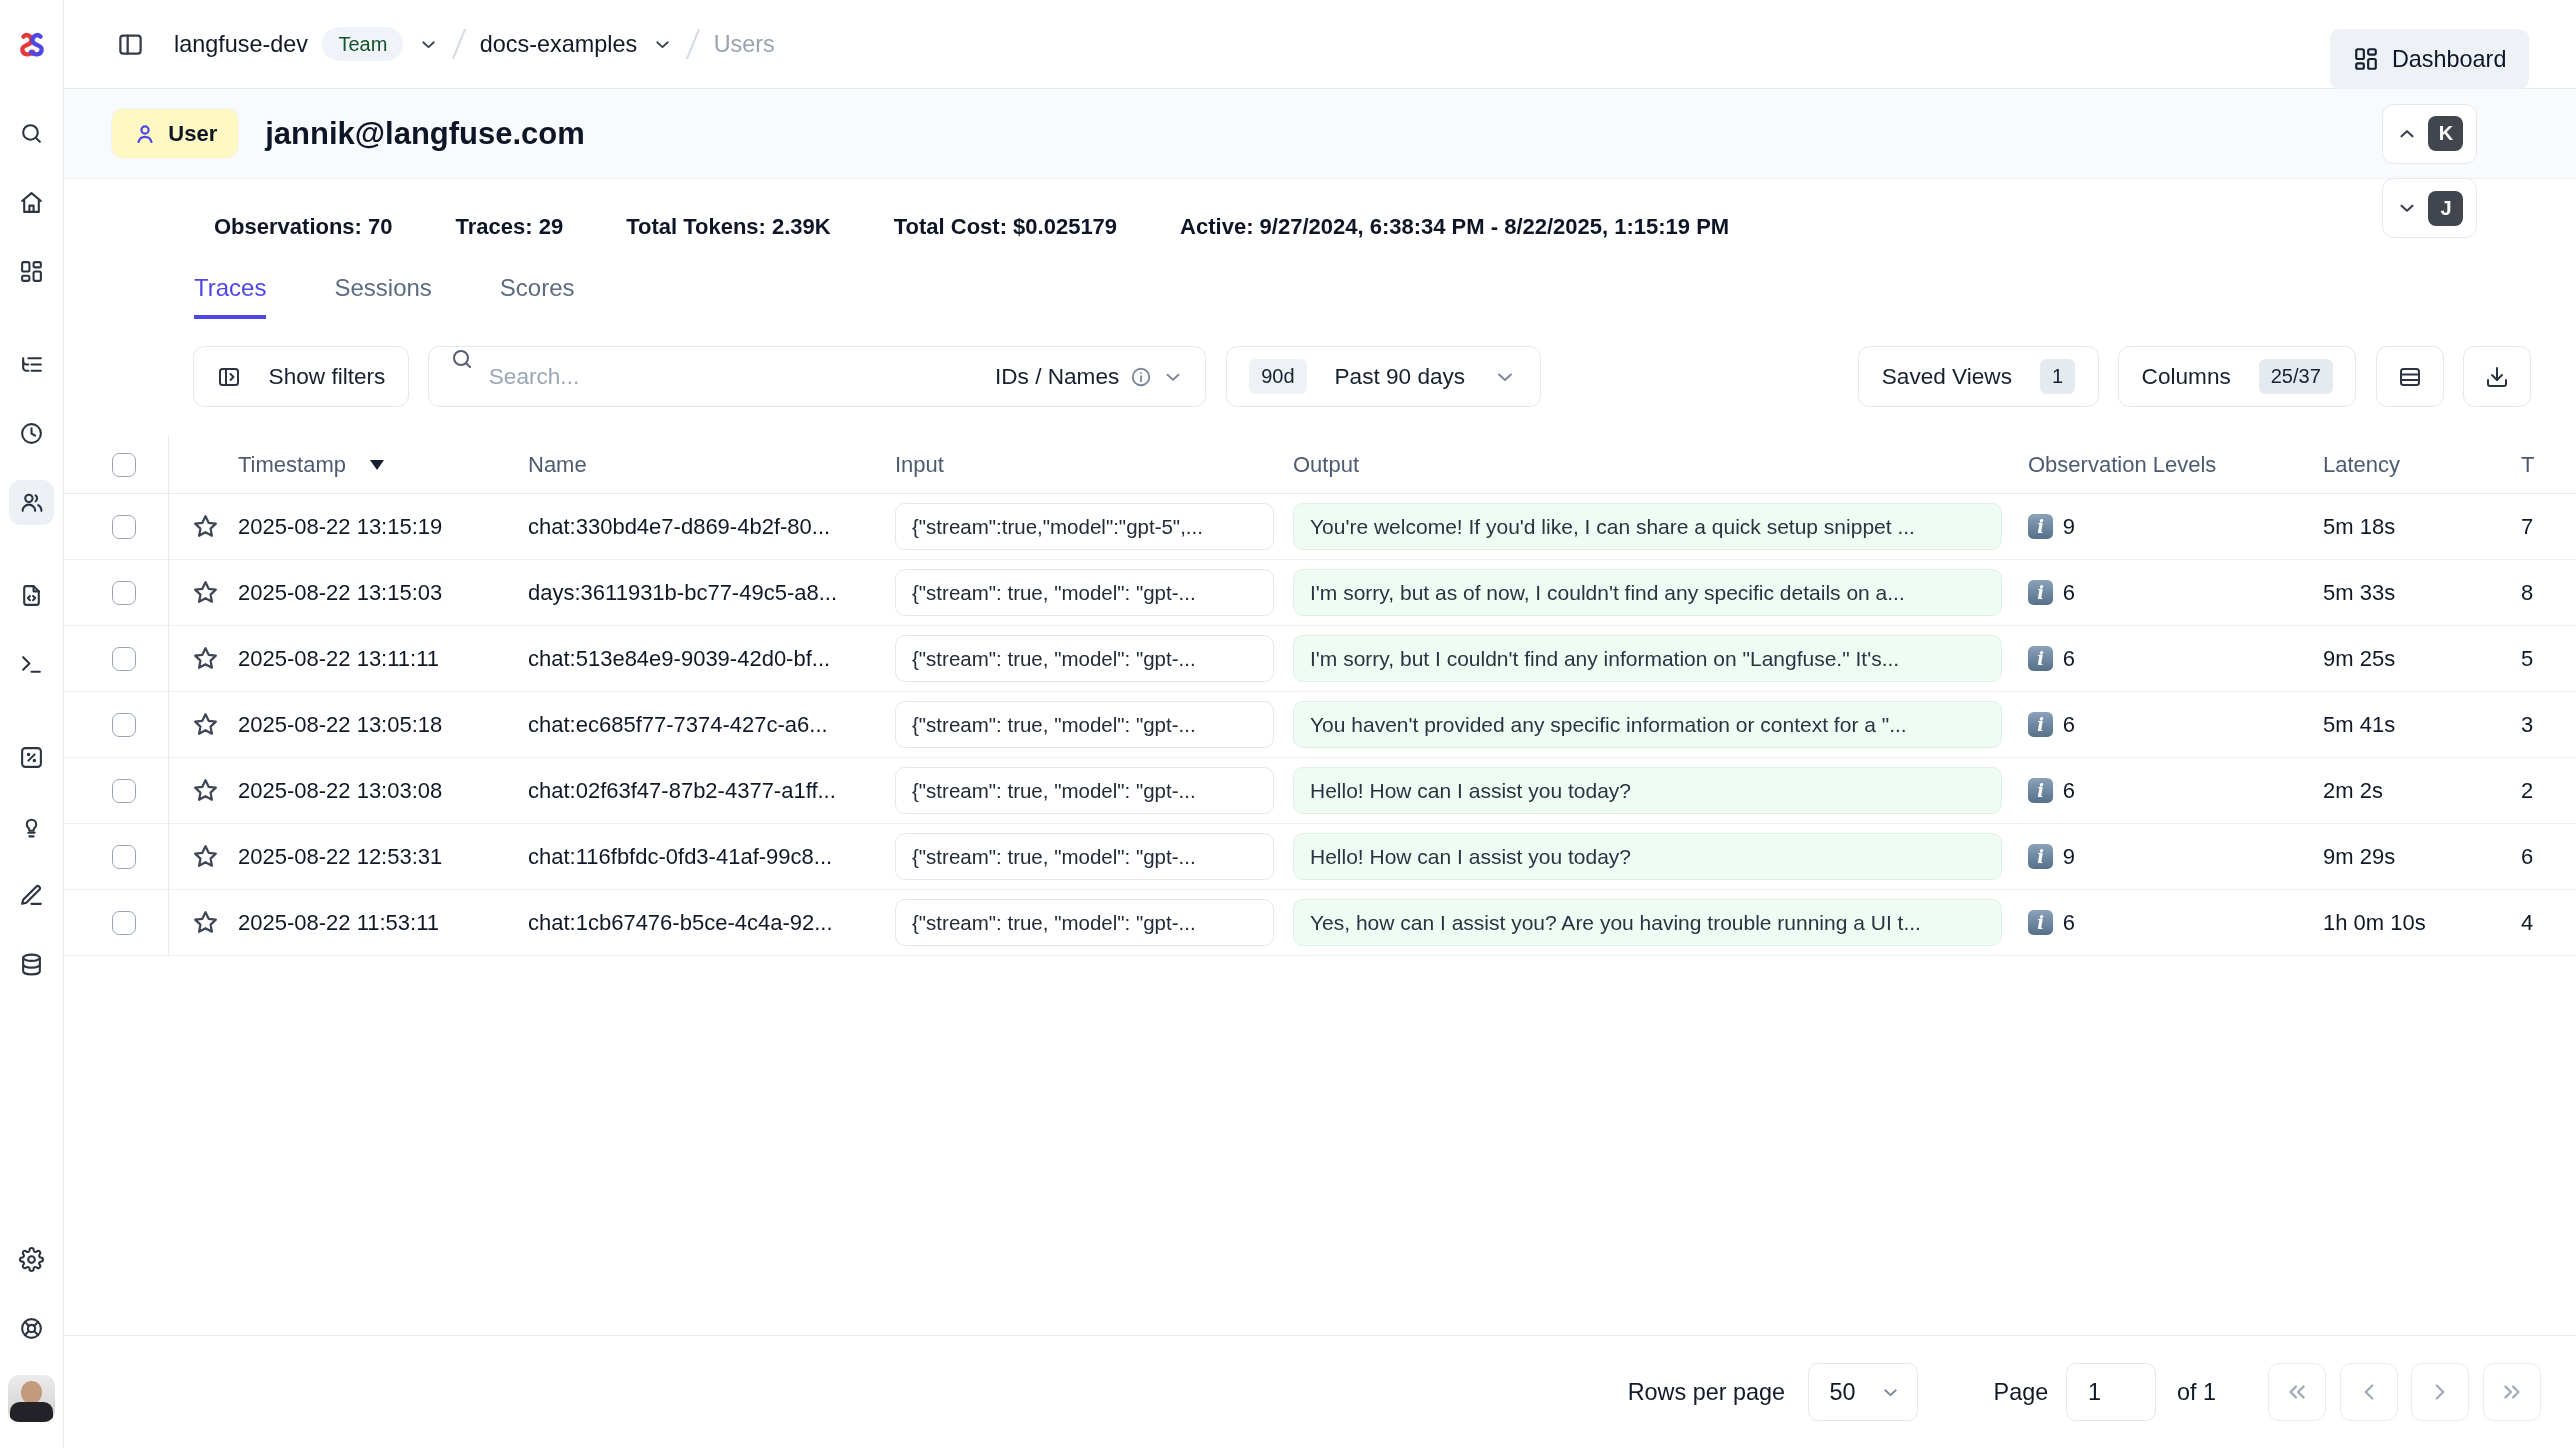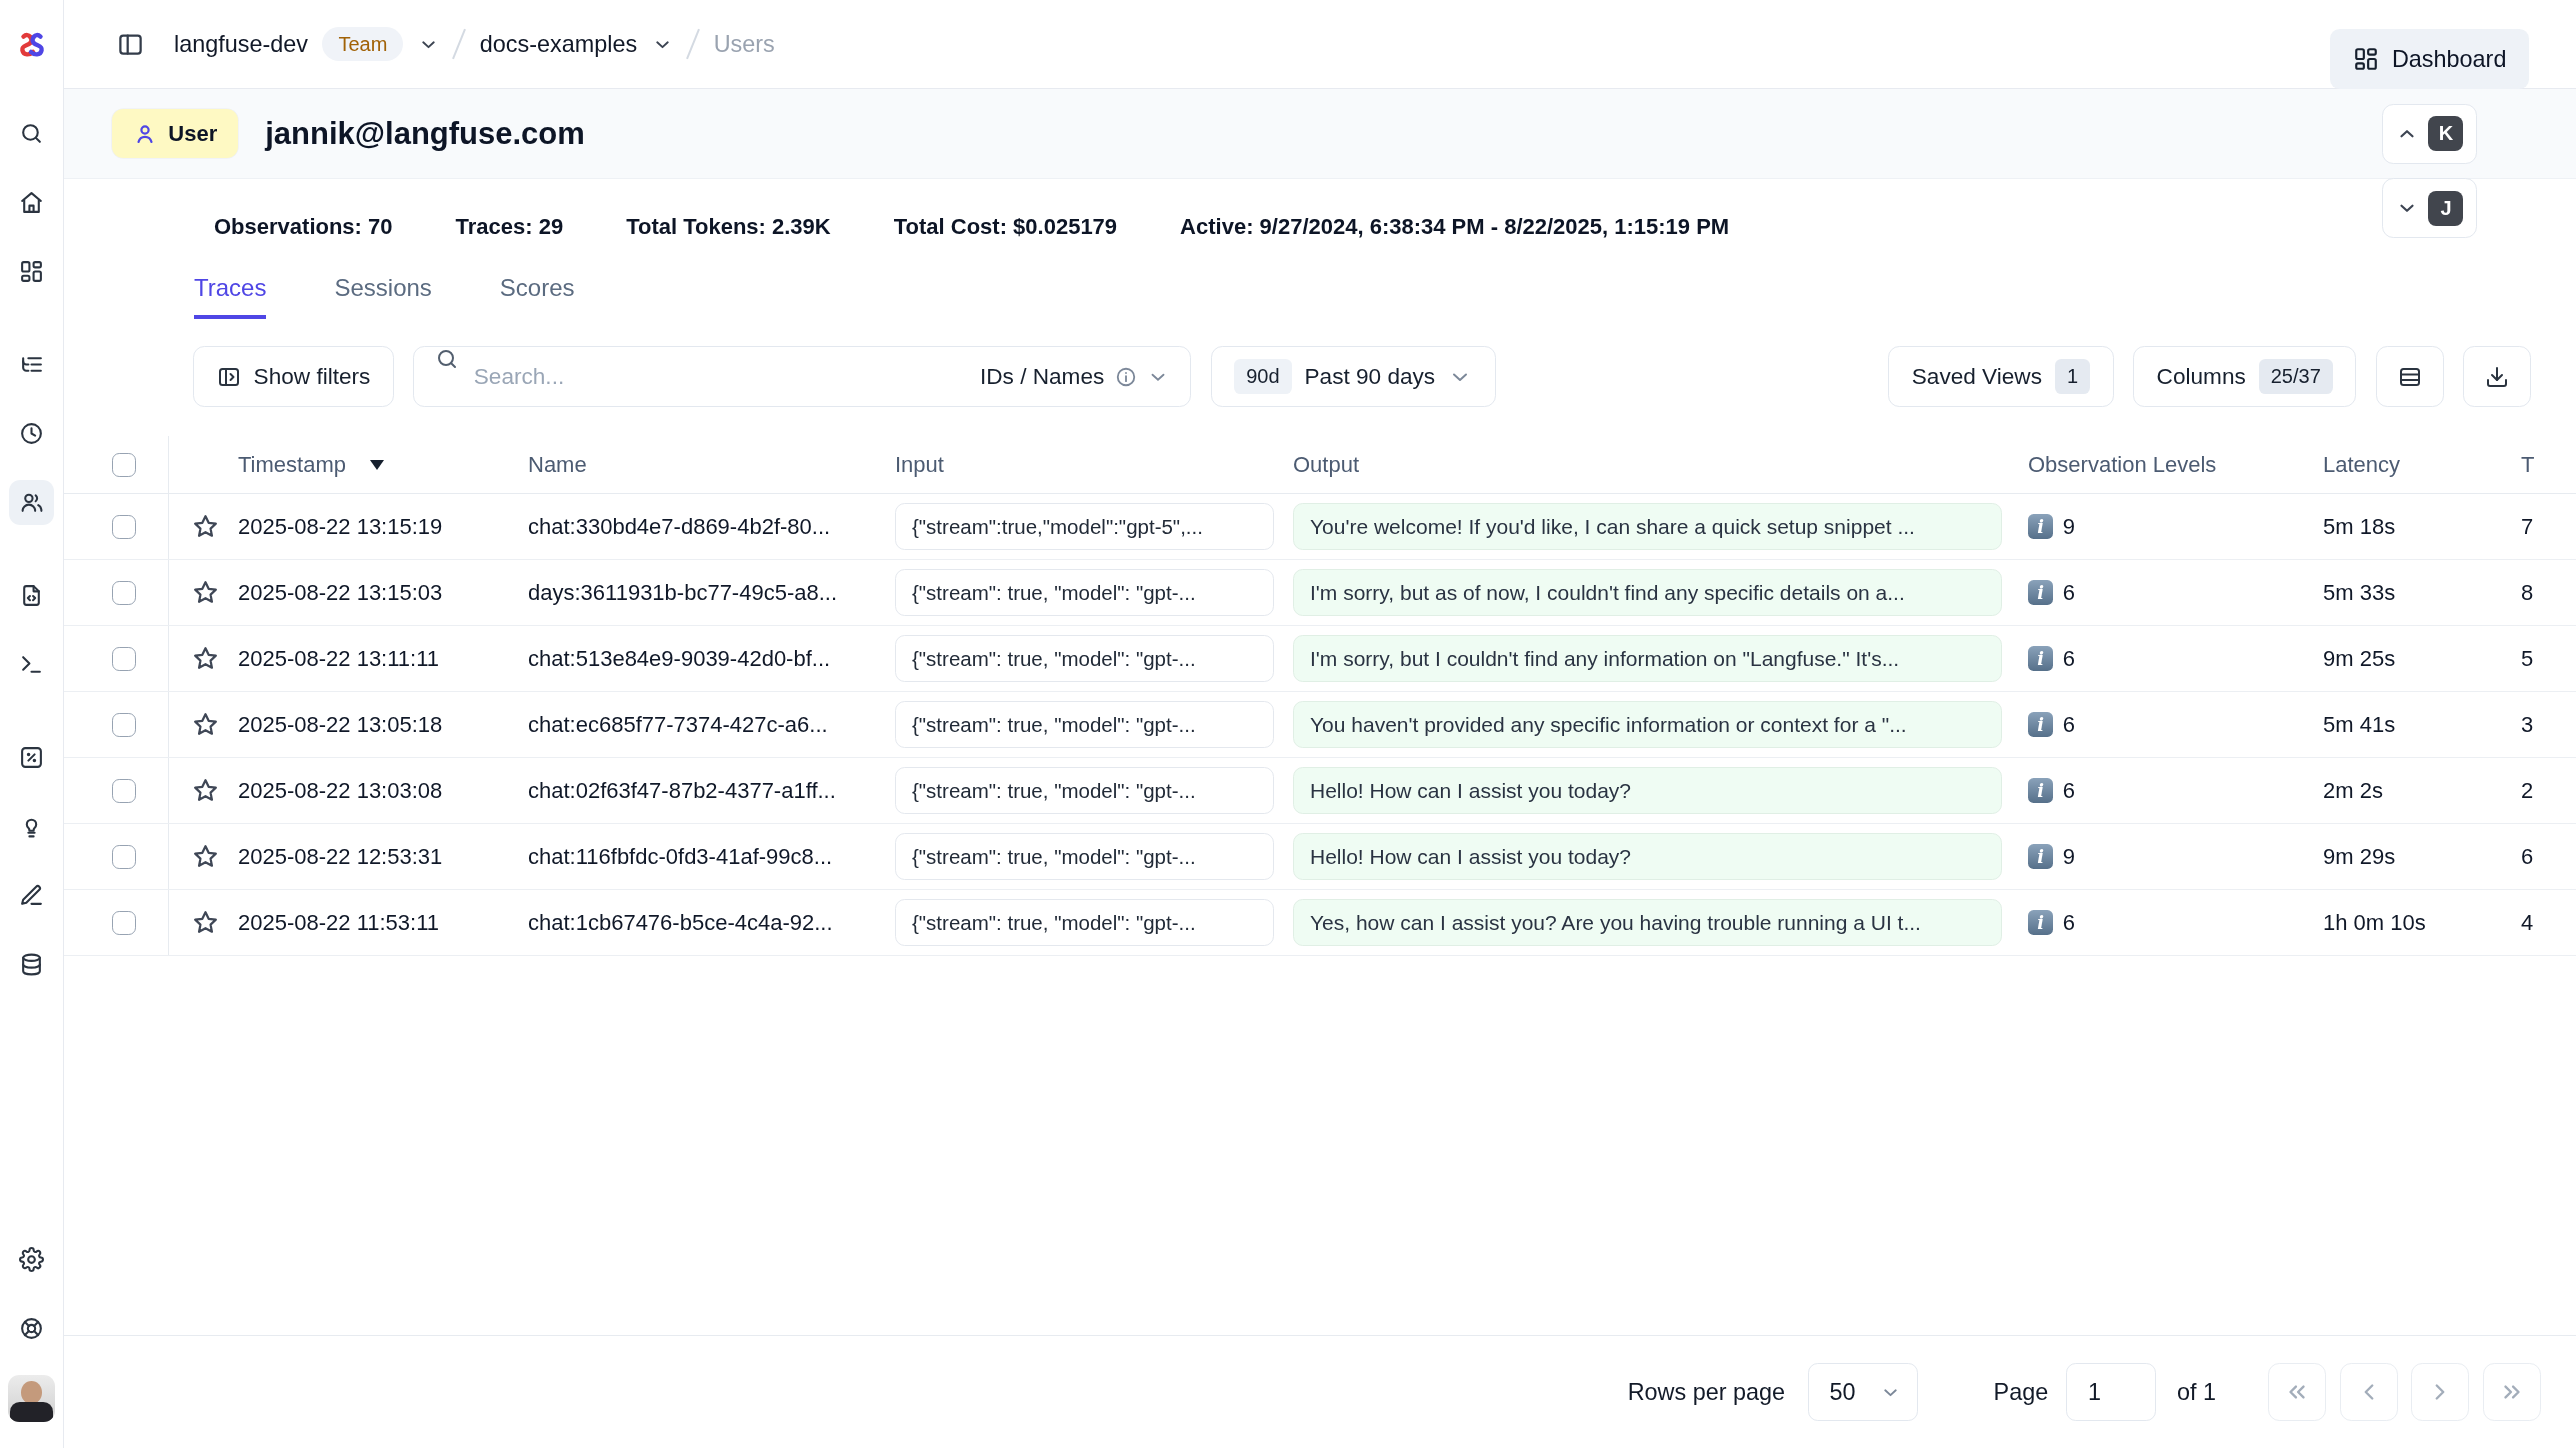--- a/index.html
+++ b/index.html
@@ -27,21 +27,21 @@
 
   
   .main { flex:1; display:flex; flex-direction:column; min-width:0; }
 
   
   .topbar { height:89px; flex:0 0 89px; display:flex; align-items:center; gap:24px;
     background:#fff; border-bottom:0.8px solid #e7eaf0; padding:0 32px 0 47px; }
   .icon-btn-plain { width:39px; height:39px; display:flex; align-items:center; justify-content:center; border-radius:8px; }
   .icon-btn-plain svg { width:27px; height:27px; stroke:#333c4a; stroke-width:2; fill:none; stroke-linecap:round; stroke-linejoin:round; }
   .crumb { display:flex; align-items:center; gap:14.5px; font-size:23.4px; font-weight:500; color:#111827; }
-  .crumb .pill { background:#f0f3f8; border-radius:805px; padding:5.6px 16px; font-size:20px; font-weight:500; color:#a16207; }
+  .crumb .pill { background:#f0f3f8; border-radius:805px; padding:5.6px 16px; font-size:20px; font-weight:500; color:#14532d; }
   .crumb .muted { color:#9aa3b0; }
   .slash { width:2.4px; height:32px; background:#d4dae2; transform:rotate(22deg); margin:0 4.8px; }
   .chev { width:21px; height:21px; stroke:#3c4452; stroke-width:2.2; fill:none; stroke-linecap:round; stroke-linejoin:round; }
 
   
   .band { height:90px; flex:0 0 90px; background:#f8fafc; border-bottom:0.8px solid #eef1f5;
     display:flex; align-items:center; padding:0 47px 0 48px; }
   .user-pill { display:flex; align-items:center; gap:11.3px; background:#fef9c3; border-radius:11.3px;
     padding:11.3px 21px; box-shadow:0 0 0 0.8px rgba(15,23,42,.04); margin-right:27px; }
   .user-pill svg { width:24px; height:24px; stroke:#4f46e5; stroke-width:2.2; fill:none; stroke-linecap:round; stroke-linejoin:round; }
@@ -61,21 +61,21 @@
   .stats { display:flex; gap:63px; padding:35px 32px 0 150px; font-size:22px; font-weight:600; color:#0d1526; white-space:nowrap; }
 
   
   .tabs { display:flex; gap:68px; padding:34px 0 0 130px; font-size:24px; font-weight:500; color:#5b6b80; }
   .tab { padding-bottom:13px; border-bottom:4px solid transparent; }
   .tab.active { color:#4f46e5; border-bottom-color:#4f46e5; }
 
   
   .toolbar { display:flex; align-items:center; gap:19.3px; padding:27px 45px 0 129px; }
   .tbtn { height:61px; background:#fff; border:1.2px solid #e3e8ef; border-radius:11.3px;
-    display:inline-flex; align-items:center; gap:13px; padding:0 22.6px; font-size:22.6px; color:#17202e; font-weight:500; white-space:nowrap; }
+    display:inline-flex; align-items:center; gap:28px; padding:0 22.6px; font-size:22.6px; color:#17202e; font-weight:500; white-space:nowrap; }
   .tbtn svg { width:24px; height:24px; stroke:#2b3440; stroke-width:2; fill:none; stroke-linecap:round; stroke-linejoin:round; }
   .search-wrap { width:778px; height:61px; background:#fff; border:1.2px solid #e3e8ef; border-radius:11.3px;
     display:flex; gap:14.5px; padding:0 21px; }
   .search-wrap svg.mag { width:24px; height:24px; stroke:#525e6e; stroke-width:2; fill:none; stroke-linecap:round; }
   .search-wrap input { flex:1; border:none; outline:none; font-size:22.6px; color:#17202e; min-width:0;
     font-family:"Liberation Sans","DejaVu Sans",sans-serif; background:transparent; }
   .search-wrap input::placeholder { color:#9aa6b6; }
   .scope { display:flex; align-items:center; gap:10.5px; font-size:22.6px; font-weight:500; color:#17202e; }
   .scope svg { width:22px; height:22px; stroke:#7c8899; stroke-width:2; fill:none; stroke-linecap:round; }
   .mini-badge { background:#eef2f7; border-radius:6.4px; padding:5.6px 12px; font-size:20px; font-weight:500; color:#17202e; }

